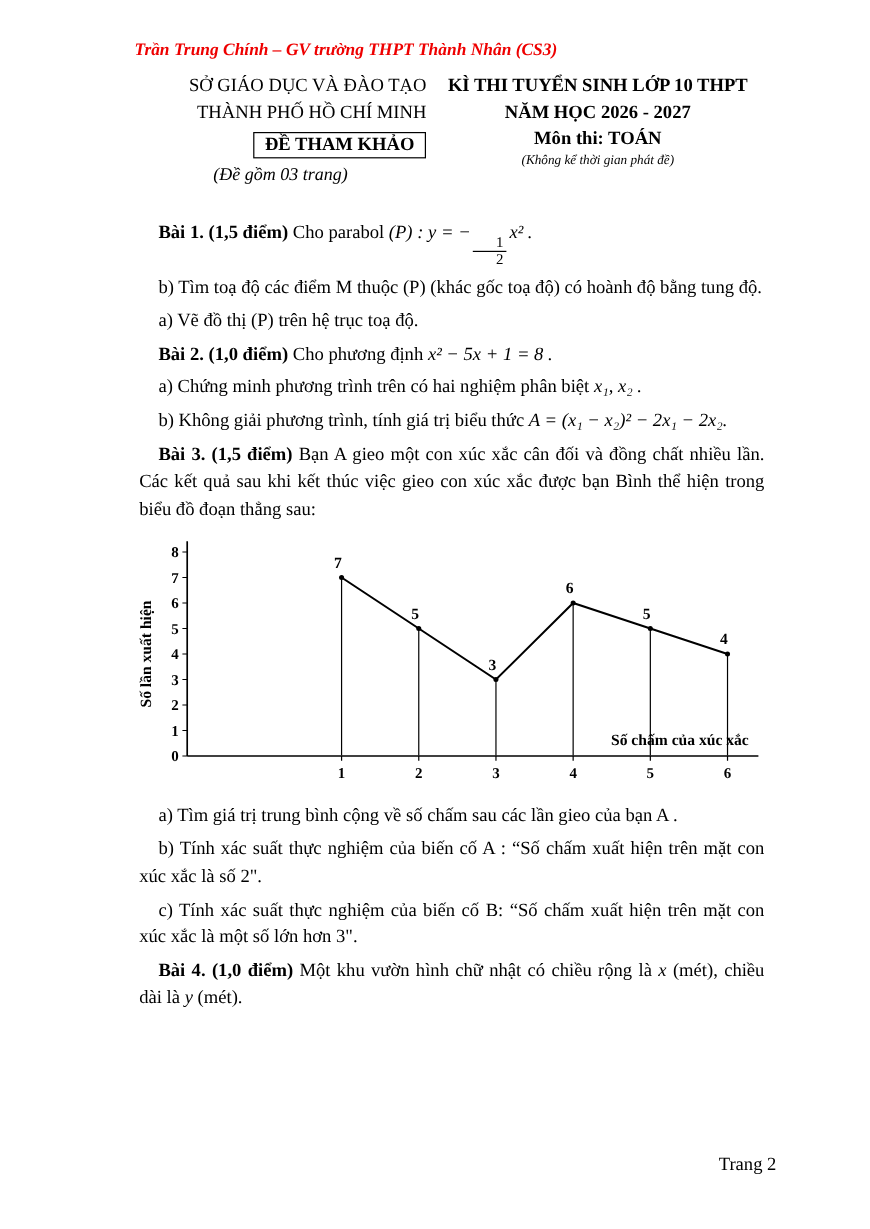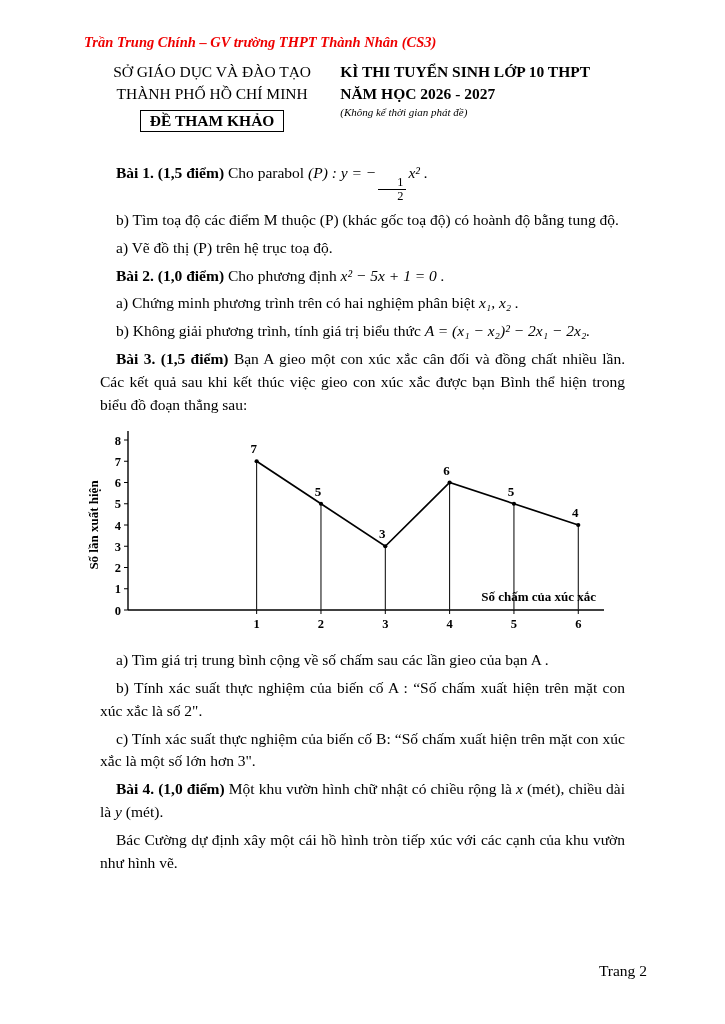--- a/index.html
+++ b/index.html
@@ -4,49 +4,49 @@
 <style>
   html, body { margin: 0; padding: 0; }
   body {
     width: 725px; height: 1024px;
     background: #ffffff;
     color: #000;
     font-family: "Liberation Serif", "DejaVu Serif", serif;
     position: relative;
     overflow: hidden;
   }
-  .page { position: absolute; inset: 0; padding: 34px 84px 0 84px; }
+  .page { position: absolute; inset: 0; padding: 34px 84px 0 112px; }
 
   .credit {
     color: #ee0000;
     font-weight: bold; font-style: italic;
     font-size: 14.5px;
     margin-bottom: 10px;
   }
 
   .header-row { display: flex; }
   .header-left { width: 46%; text-align: center; }
-  .header-right { width: 54%; text-align: left; }
-  .dept { font-size: 15.5px; line-height: 1.4; }
-  .box-wrap { margin: 6px 0 4px; }
+  .header-right { width: 54%; text-align: center; }
+  .dept { font-size: 15.5px; line-height: 1.4; text-align: right; }
+  .box-wrap { margin: 6px 0 4px; text-align: right; }
   .exam-box {
     display: inline-block;
     border: 1.5px solid #000;
     padding: 1px 9px;
     font-weight: bold; font-size: 15.5px;
   }
   .pages-note { font-style: italic; font-size: 15px; line-height: 1.4; }
   .hl { font-size: 15.5px; font-weight: bold; line-height: 1.42; }
   .hl.italic-line { font-weight: normal; font-style: italic; font-size: 11px; }
 
   .body { margin-top: 26px; }
   .para {
     font-size: 15.5px; line-height: 1.47;
     text-indent: 16px; text-align: justify;
-    margin: 5px 16px;
+    margin: 5px 4px;
   }
   .plabel { font-weight: bold; }
   .math { font-style: italic; }
   .frac {
     display: inline-flex; flex-direction: column;
     text-align: center; vertical-align: -0.6em;
     line-height: 1.1; font-size: 0.8em;
     margin: 0 2px; font-style: normal;
   }
   .frac .num { border-bottom: 1.2px solid #000; padding: 0 3px; }
@@ -72,45 +72,47 @@
 
   <div class="credit">Trần Trung Chính – GV trường THPT Thành Nhân (CS3)</div>
 
   <div class="header-row">
     <div class="header-left">
       <div class="dept">SỞ GIÁO DỤC VÀ ĐÀO TẠO</div>
       <div class="dept">THÀNH PHỐ HỒ CHÍ MINH</div>
       <div class="box-wrap">
         <span class="exam-box">ĐỀ THAM KHẢO</span>
       </div>
+      <div class="pages-note">(Đề gồm 03 trang)</div>
     </div>
     <div class="header-right">
       <div class="hl">KÌ THI TUYỂN SINH LỚP 10 THPT</div>
       <div class="hl">NĂM HỌC 2026 - 2027</div>
+      <div class="hl">Môn thi: TOÁN</div>
       <div class="hl italic-line">(Không kể thời gian phát đề)</div>
     </div>
   </div>
 
   <div class="body">
 
     <p class="para">
       <span class="plabel">Bài 1. (1,5 điểm)</span>
       <span>Cho parabol</span>
       <span class="math"><span>(P) : y = −</span><span class="frac">
             <span class="num">1</span>
             <span class="den">2</span>
           </span><span>x² .</span></span>
     </p>
     <p class="para">b) Tìm toạ độ các điểm M thuộc (P) (khác gốc toạ độ) có hoành độ bằng tung độ.</p>
     <p class="para">a) Vẽ đồ thị (P) trên hệ trục toạ độ.</p>
 
     <p class="para">
       <span class="plabel">Bài 2. (1,0 điểm)</span>
       <span>Cho phương định</span>
-      <span class="math">x² − 5x + 1 = 0 .</span>
+      <span class="math">x² − 5x + 1 = 8 .</span>
     </p>
     <p class="para">
       <span>a) Chứng minh phương trình trên có hai nghiệm phân biệt</span>
       <span class="math">x₁, x₂ .</span>
     </p>
     <p class="para">
       <span>b) Không giải phương trình, tính giá trị biểu thức</span>
       <span class="math">A = (x₁ − x₂)² − 2x₁ − 2x₂.</span>
     </p>
 
@@ -182,18 +184,17 @@
     <p class="para">c) Tính xác suất thực nghiệm của biến cố B: “Số chấm xuất hiện trên mặt con xúc xắc là một số lớn hơn 3".</p>
 
     <p class="para">
       <span class="plabel">Bài 4. (1,0 điểm)</span>
       <span>Một khu vườn hình chữ nhật có chiều rộng là</span>
       <span class="math">x</span>
       <span>(mét), chiều dài là</span>
       <span class="math">y</span>
       <span>(mét).</span>
     </p>
-    <p class="para">Bác Cường dự định xây một cái hồ hình tròn tiếp xúc với các cạnh của khu vườn như hình vẽ.</p>
 
   </div>
 
   <div class="footer">Trang 2</div>
 </div>
 
 </body></html>

